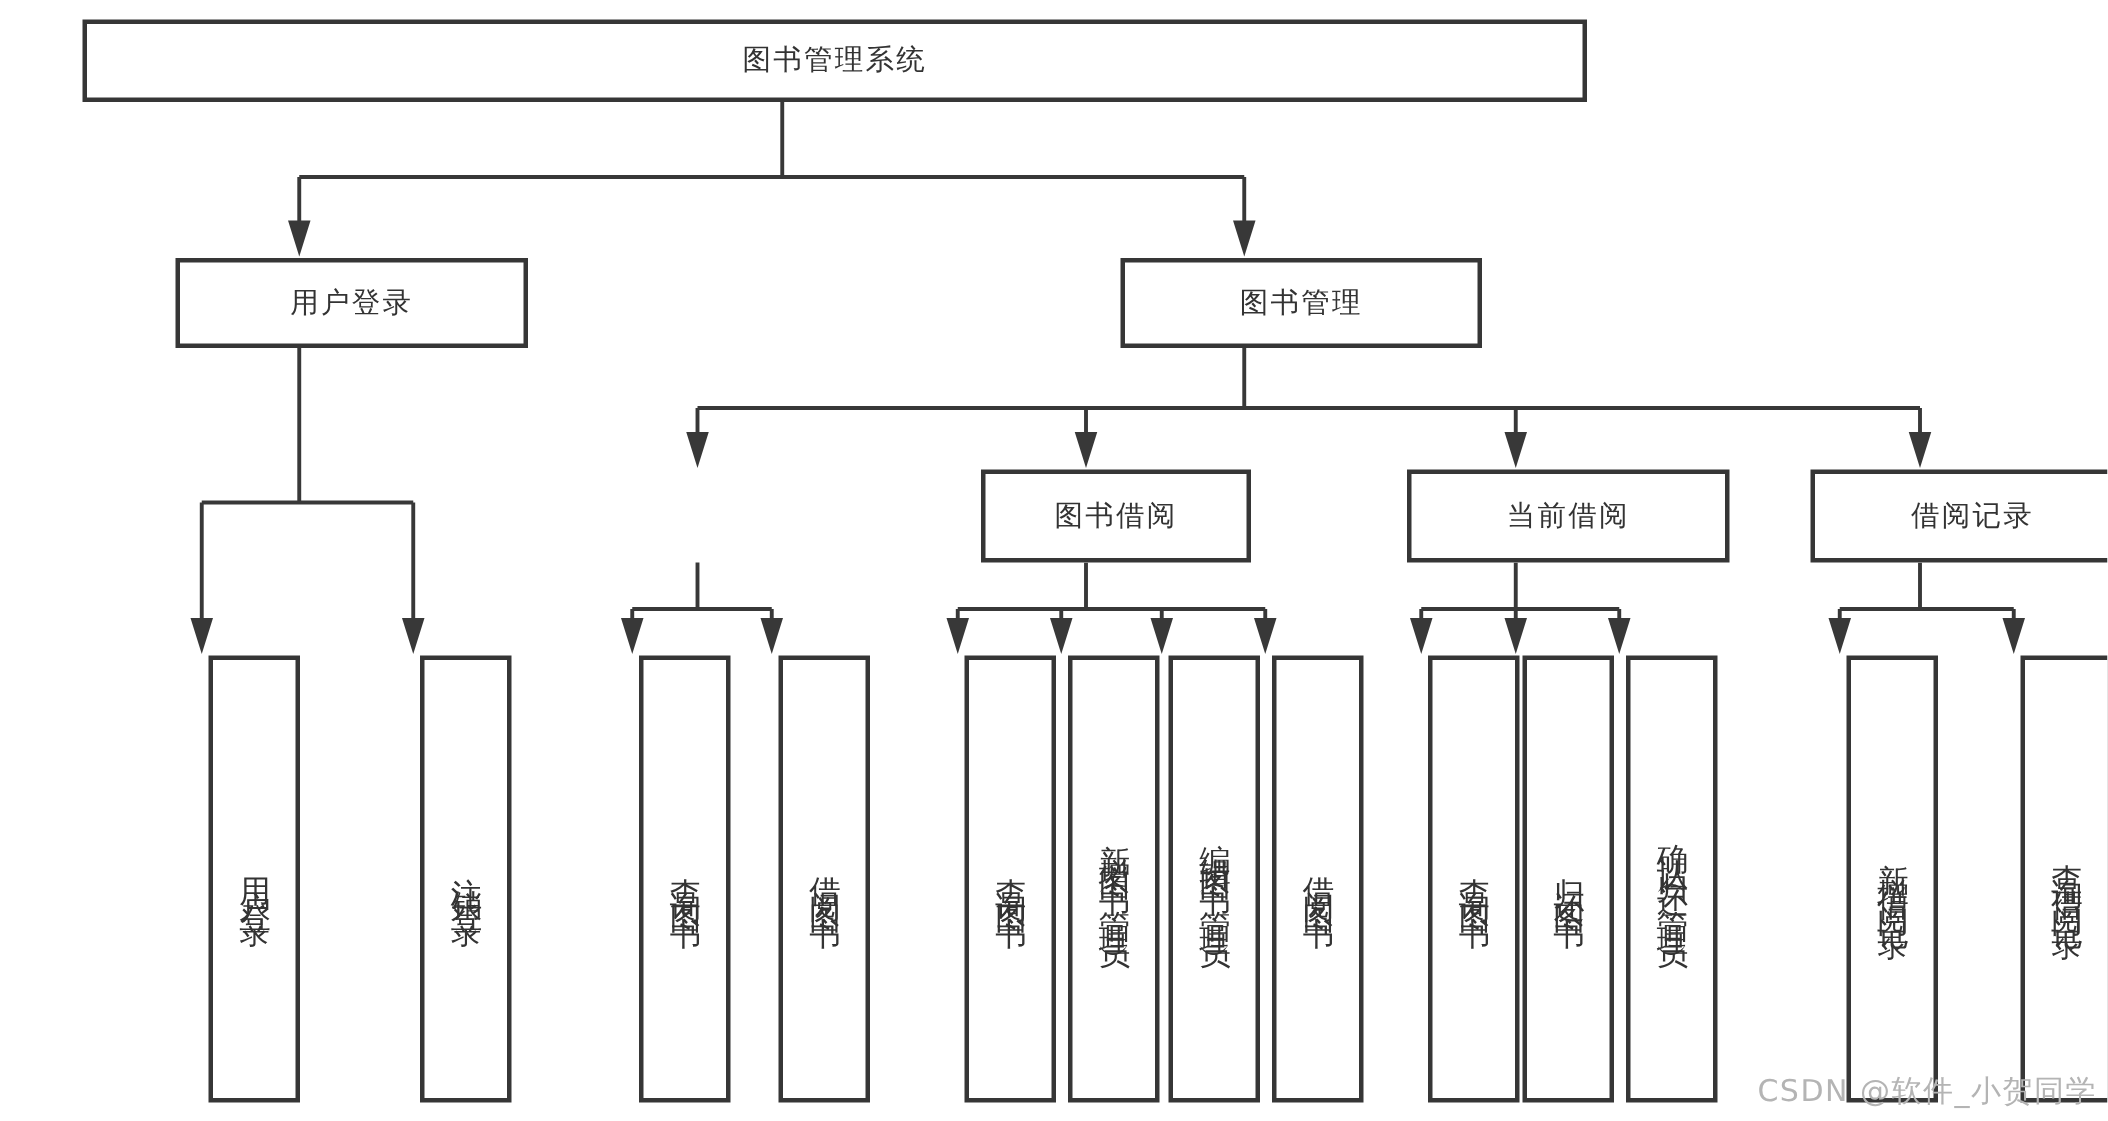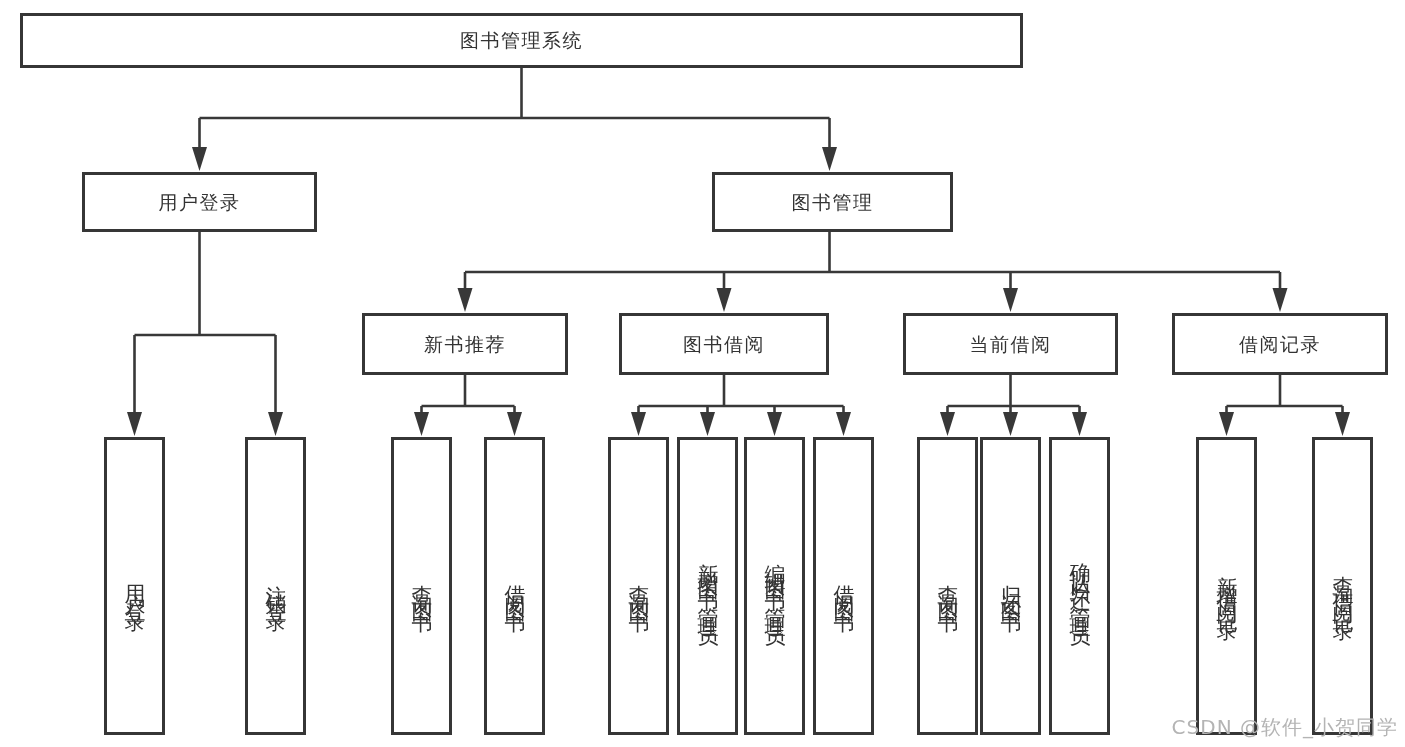--- a/index.html
+++ b/index.html
@@ -3,21 +3,21 @@
 <meta charset="utf-8">
 <style>
   html,body{margin:0;padding:0;background:#fff;}
   .stage{
     position:relative;width:1405px;height:747px;background:#ffffff;overflow:hidden;
     font-family:"DejaVu Sans","Liberation Sans",sans-serif;color:#333333;
   }
   .wires{position:absolute;left:0;top:0;width:1405px;height:747px;}
   .box{
     position:absolute;box-sizing:border-box;background:#ffffff;
-    border:3px solid #363636;display:flex;align-items:center;justify-content:center;
+    border:3px solid #363636;display:flex;align-items:center;justify-content:center;margin-left:35px;
   }
   .hlabel{
     font-size:19px;letter-spacing:1.5px;color:#333333;white-space:nowrap;line-height:1;
   }
   .vlabel{
     writing-mode:vertical-rl;text-orientation:mixed;line-height:1;
     font-size:21px;letter-spacing:9px;color:#333333;
   }
   .watermark{
     position:absolute;right:7px;bottom:6px;font-size:20px;letter-spacing:1px;
@@ -102,24 +102,21 @@
     <span class="hlabel">图书管理系统</span>
   </div>
 
   <div class="box" style="left:82px;top:172px;width:235px;height:60px">
     <span class="hlabel">用户登录</span>
   </div>
   <div class="box" style="left:712px;top:172px;width:241px;height:60px">
     <span class="hlabel">图书管理</span>
   </div>
 
-  <div class="box" style="left:362px;top:313px;width:206px;height:62px">
-    <span class="hlabel">新书推荐</span>
-  </div>
-  <div class="box" style="left:619px;top:313px;width:210px;height:62px">
+  <div class="box" style="left:619px;top:313px;width:180px;height:62px">
     <span class="hlabel">图书借阅</span>
   </div>
   <div class="box" style="left:1172px;top:313px;width:216px;height:62px">
     <span class="hlabel">借阅记录</span>
   </div>
   <div class="box" style="left:903px;top:313px;width:215px;height:62px">
     <span class="hlabel">当前借阅</span>
   </div>
 
   <div class="box" style="left:104px;top:437px;width:61px;height:298px">

